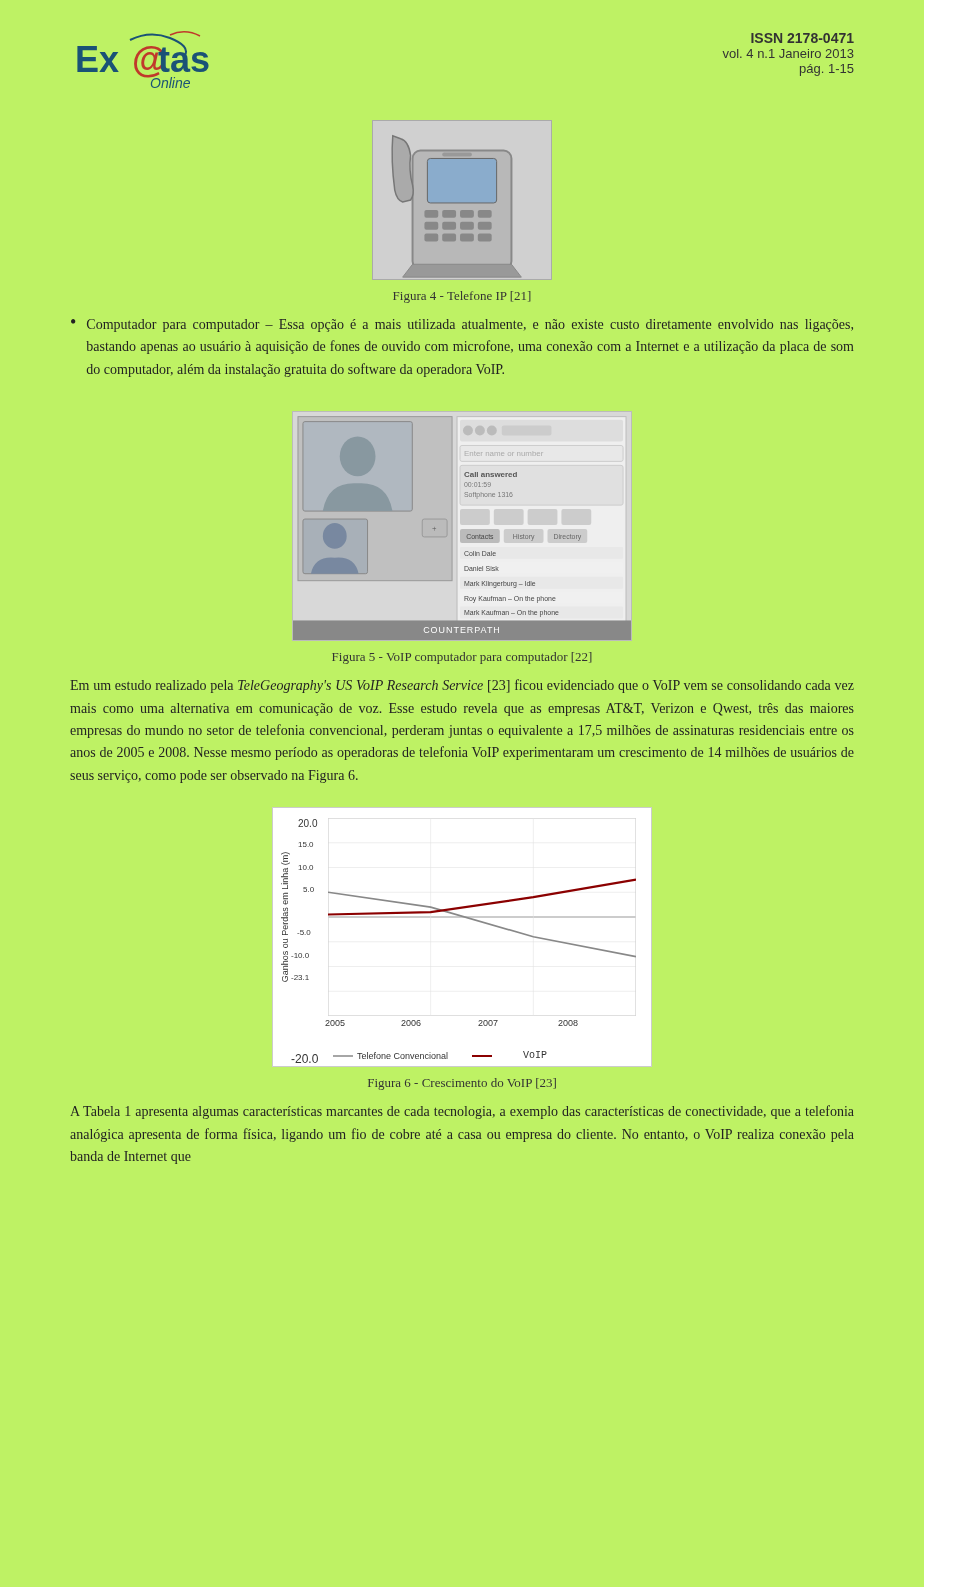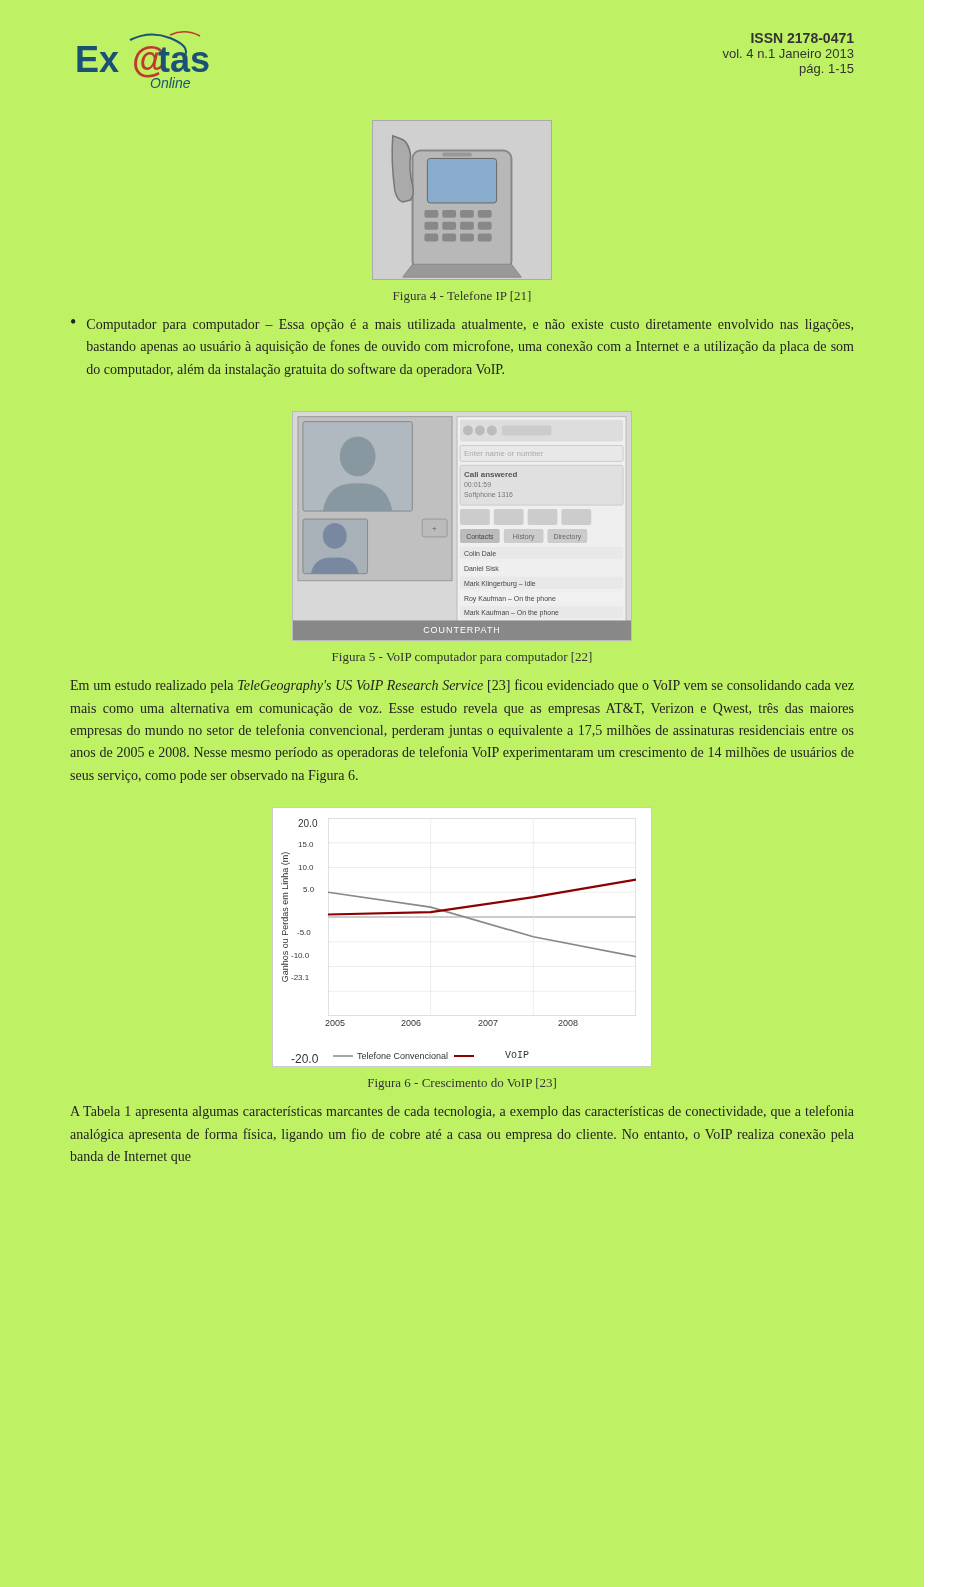--- a/index.html
+++ b/index.html
@@ -315,21 +315,21 @@
       <div style="position:absolute; left:52px; bottom:38px; font-size:9px; color:#333; font-family:Arial;">2005</div>
       <div style="position:absolute; left:128px; bottom:38px; font-size:9px; color:#333; font-family:Arial;">2006</div>
       <div style="position:absolute; left:205px; bottom:38px; font-size:9px; color:#333; font-family:Arial;">2007</div>
       <div style="position:absolute; left:285px; bottom:38px; font-size:9px; color:#333; font-family:Arial;">2008</div>
 
       <div style="position:absolute; left:24px; top:120px; font-size:8px; color:#333; font-family:Arial;">-5.0</div>
       <div style="position:absolute; left:18px; top:143px; font-size:8px; color:#333; font-family:Arial;">-10.0</div>
       <div style="position:absolute; left:18px; top:165px; font-size:8px; color:#333; font-family:Arial;">-23.1</div>
       <div style="position:absolute; left:18px; top:203px; font-size:12px; color:#333; font-family:Arial;margin-top:41px;">-20.0</div>
 
-      <div style="position:absolute; bottom:5px; left:60px; display:flex; gap:6px;">
+      <div style="position:absolute; bottom:5px; left:60px; display:flex; gap:24px;">
         <div class="legend-item">
           <svg width="20" height="8" viewBox="0 0 20 8">
               <line x1="0" y1="4" x2="20" y2="4" stroke="#888" stroke-width="1.5"></line>
             </svg>
           <span style="font-size:9px; font-family:Arial; color:#333;">Telefone Convencional</span>
         </div>
         <div class="legend-item">
           <svg width="20" height="8" viewBox="0 0 20 8">
               <line x1="0" y1="4" x2="20" y2="4" stroke="#8b0000" stroke-width="2"></line>
             </svg>

